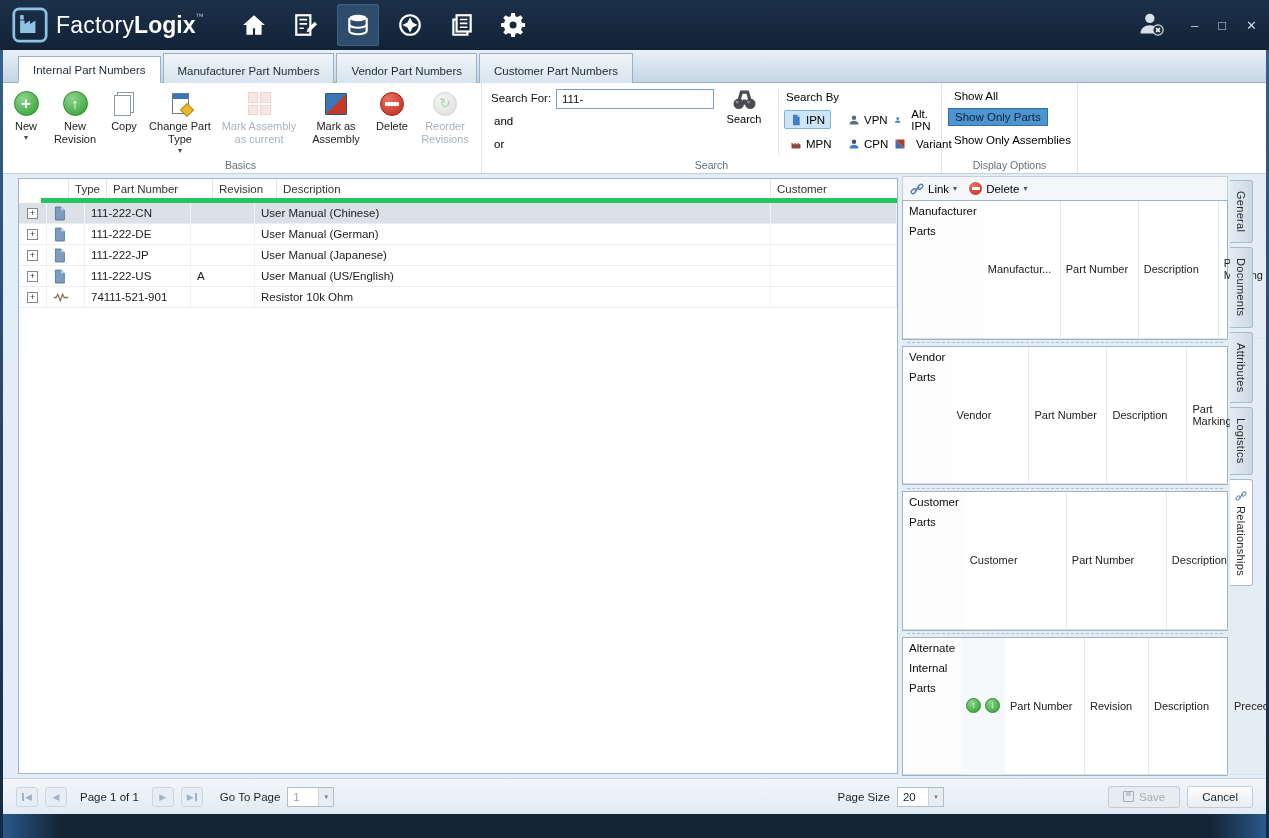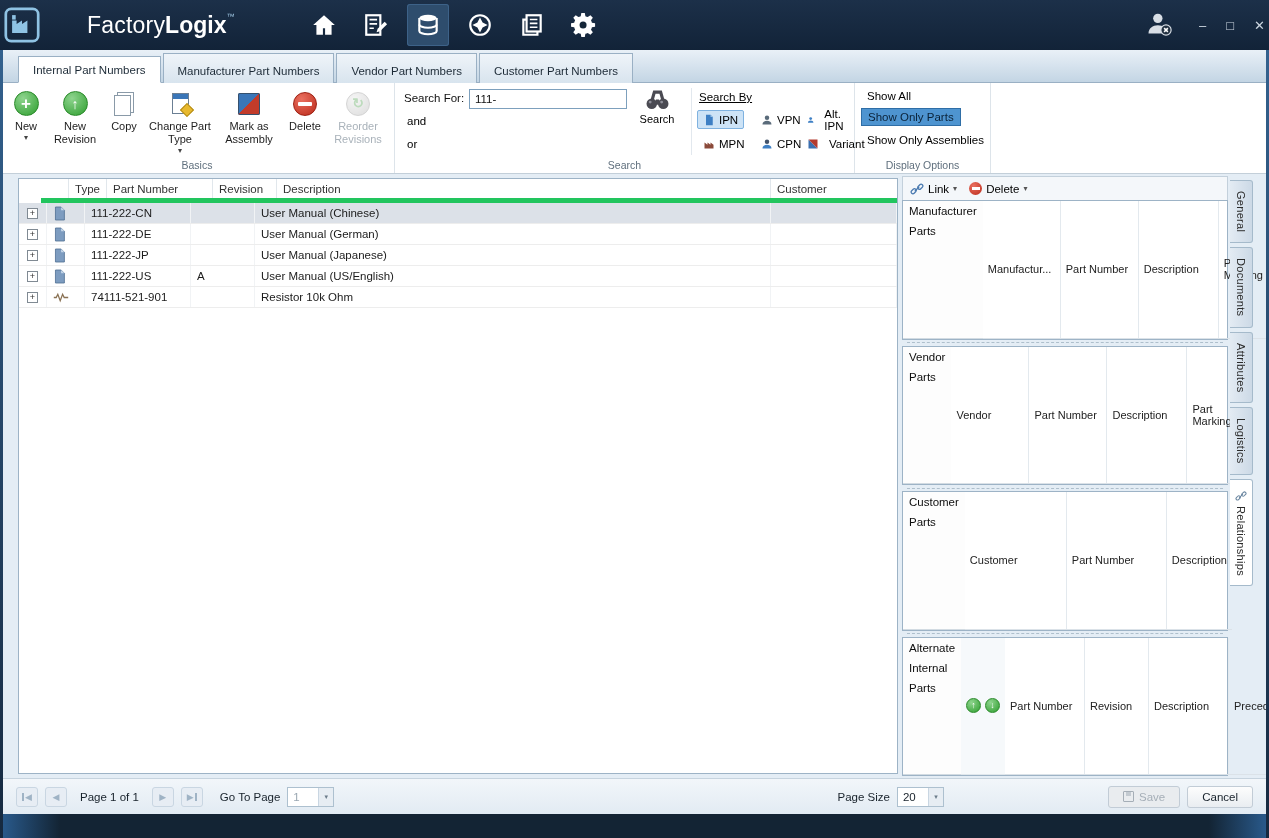--- a/index.html
+++ b/index.html
@@ -1,21 +1,21 @@
 <!DOCTYPE html>
 <html><head>
 <meta charset="utf-8">
 <style>
   * { margin:0; padding:0; box-sizing:border-box; }
   body { font-family:"Liberation Sans", sans-serif; background:#0e1c2c; }
   .window { position:relative; width:1269px; height:838px; overflow:hidden; background:#e4edf5; }
 
   
   .titlebar { position:absolute; top:0; left:0; right:0; height:50px;
-    background:linear-gradient(#1c3049,#122338); display:flex; align-items:center; padding:0 4px;gap:39px; }
+    background:linear-gradient(#1c3049,#122338); display:flex; align-items:center; padding:0 12px; }
   .logo { margin-right:8px; display:grid; place-items:center; }
   .brand { color:#fff; font-size:23px; margin-right:30px; white-space:nowrap; }
   .brand .b1 { font-weight:400; letter-spacing:.2px; }
   .brand .b2 { font-weight:700; }
   .brand .tm { font-size:8px; color:#9cc3de; vertical-align:top; }
   .topnav { display:flex; align-items:center; gap:10px; }
   .navbtn { width:42px; height:42px; display:grid; place-items:center; border-radius:3px; cursor:pointer; }
   .navbtn.active { background:#2e4d6d; box-shadow:inset 0 0 0 1px #3d6288; }
   .tb-right { margin-left:auto; display:flex; align-items:center; gap:20px; }
   .winbtns { display:flex; align-items:center; gap:20px; color:#cdd7e1; font-size:13px; margin-left:6px; }
@@ -64,21 +64,21 @@
 
   .g-search { width:460px; }
   .sf-label { position:absolute; left:9px; top:9px; font-size:11.5px; color:#111; }
   .sf-input { position:absolute; left:74px; top:6px; width:158px; height:20px; border:1px solid #7da0bd;
     font:11.5px "Liberation Sans",sans-serif; padding:1px 5px; color:#111; }
   .lbl-and { position:absolute; left:12px; top:32px; font-size:11.5px; }
   .lbl-or  { position:absolute; left:12px; top:55px; font-size:11.5px; }
   .search-btn { position:absolute; left:238px; top:5px; width:48px; display:flex; flex-direction:column;
     align-items:center; gap:2px; font-size:11px; cursor:pointer; }
   .sdivider { position:absolute; left:296px; top:5px; bottom:18px; border-left:1px solid #e2e8ee; }
-  .sb-label { position:absolute; left:304px; top:8px; font-size:11.5px;text-decoration:underline; }
+  .sb-label { position:absolute; left:304px; top:8px; font-size:11.5px; }
   .chip { position:absolute; display:flex; align-items:center; gap:4px; font-size:11.5px; height:19px;
     padding:0 5px; border:1px solid transparent; border-radius:2px; cursor:pointer; }
   .chip.active { background:#cde3f6; border-color:#7fb2e0; }
   .chip.r1 { top:27px; } .chip.r2 { top:51px; }
   .chip.c1 { left:302px; } .chip.c2 { left:360px; } .chip.c3 { left:406px;gap:10px; }
 
   .g-display { width:136px; }
   .do-item { position:absolute; left:6px; font-size:11.5px; padding:2px 6px; white-space:nowrap; cursor:pointer; }
   .do-1 { top:5px; } .do-2 { top:25px; background:#4e94d0; color:#0a2238; border:1px solid #2f6ea6; } .do-3 { top:49px; }
   .g-fill { flex:1; border-right:none; }
@@ -263,20 +263,31 @@
           </span>
         <span>Copy</span>
       </div>
       <div class="rbtn" style="width:66px">
         <span class="icw">
             <span class="ic-cpt"></span>
           </span>
         <span>Change Part Type</span>
         <span class="caret">▾</span>
       </div>
+      <div class="rbtn disabled" style="width:82px">
+        <span class="icw">
+            <span class="ic-grid">
+              <i></i>
+              <i></i>
+              <i></i>
+              <i></i>
+            </span>
+          </span>
+        <span>Mark Assembly as current</span>
+      </div>
       <div class="rbtn" style="width:62px">
         <span class="icw">
             <span class="ic-masm"></span>
           </span>
         <span>Mark as Assembly</span>
       </div>
       <div class="rbtn" style="width:40px">
         <span class="icw">
             <span class="ic-del"></span>
           </span>

